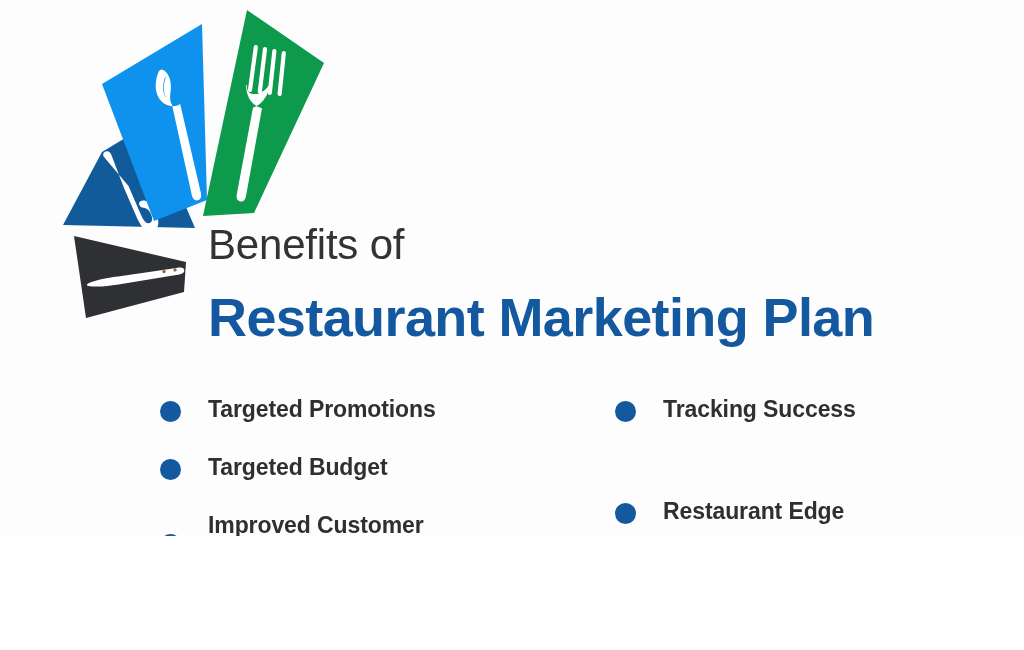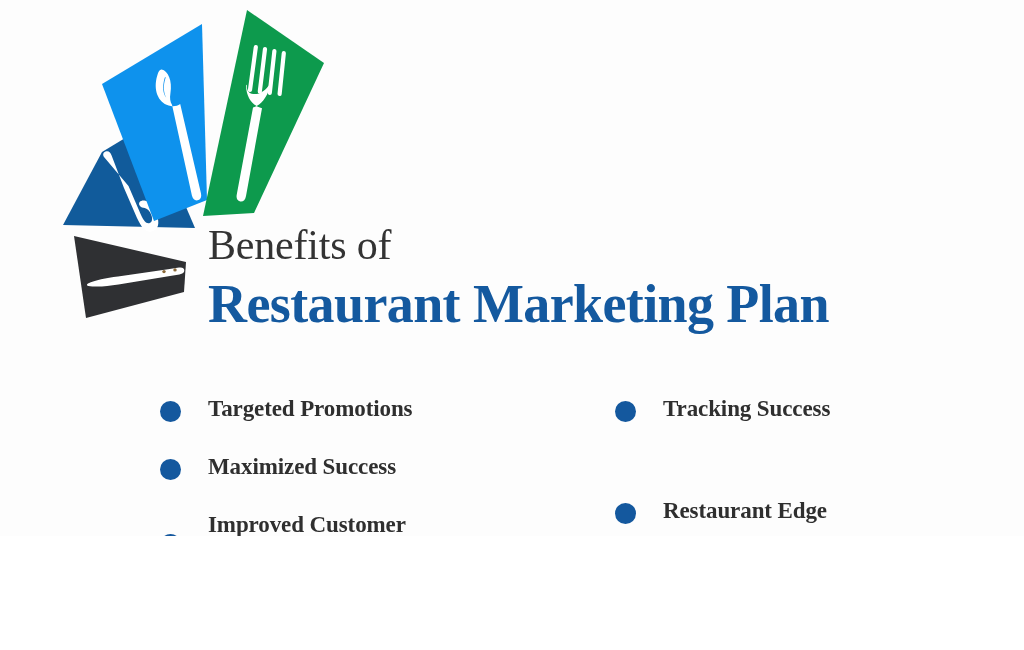--- a/index.html
+++ b/index.html
@@ -7,21 +7,21 @@
     margin: 0;
     padding: 0;
     background: #ffffff;
   }
   #canvas {
     position: relative;
     width: 1024px;
     height: 536px;
     background: #fdfdfd;
     overflow: hidden;
-    font-family: Liberation Serif, serif;
+    font-family: Liberation Sans, sans-serif;
     -webkit-font-smoothing: antialiased;
   }
 
   
   #logo-mark {
     position: absolute;
     left: 40px;
     top: 0px;
     width: 340px;
     height: 330px;
@@ -43,21 +43,21 @@
     letter-spacing: -0.2px;
     white-space: nowrap;
   }
   #title-main {
     font-size: 54px;
     line-height: 62px;
     font-weight: 700;
     color: #14599f;
     letter-spacing: -0.6px;
     white-space: nowrap;
-    margin-top: 2px;
+    margin-top: 15px;
   }
 
   
   #benefits {
     position: absolute;
     left: 160px;
     top: 392px;
     width: 840px;
     display: flex;
     align-items: flex-start;
@@ -189,21 +189,21 @@
 
   <div id="benefits">
 
     <div class="benefit-column left">
       <div class="benefit-item">
         <span class="bullet-dot"></span>
         <span class="benefit-label">Targeted Promotions</span>
       </div>
       <div class="benefit-item">
         <span class="bullet-dot"></span>
-        <span class="benefit-label">Maximized Success</span>
+        <span class="benefit-label">Targeted Budget</span>
       </div>
       <div class="benefit-item">
         <span class="bullet-dot"></span>
         <span class="benefit-label">Improved Customer Consistent</span>
       </div>
     </div>
 
     <div class="benefit-column right">
       <div class="benefit-item">
         <span class="bullet-dot"></span>

